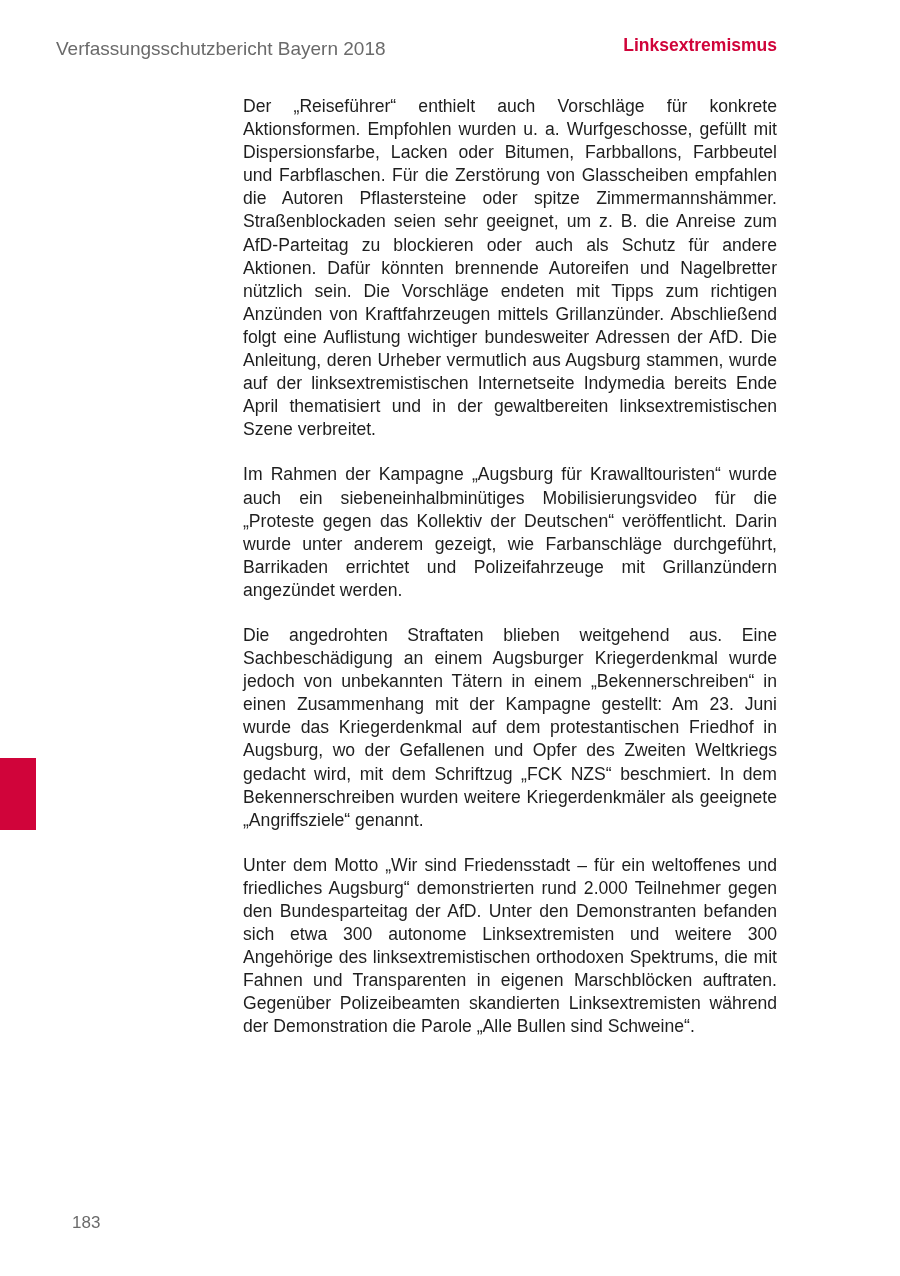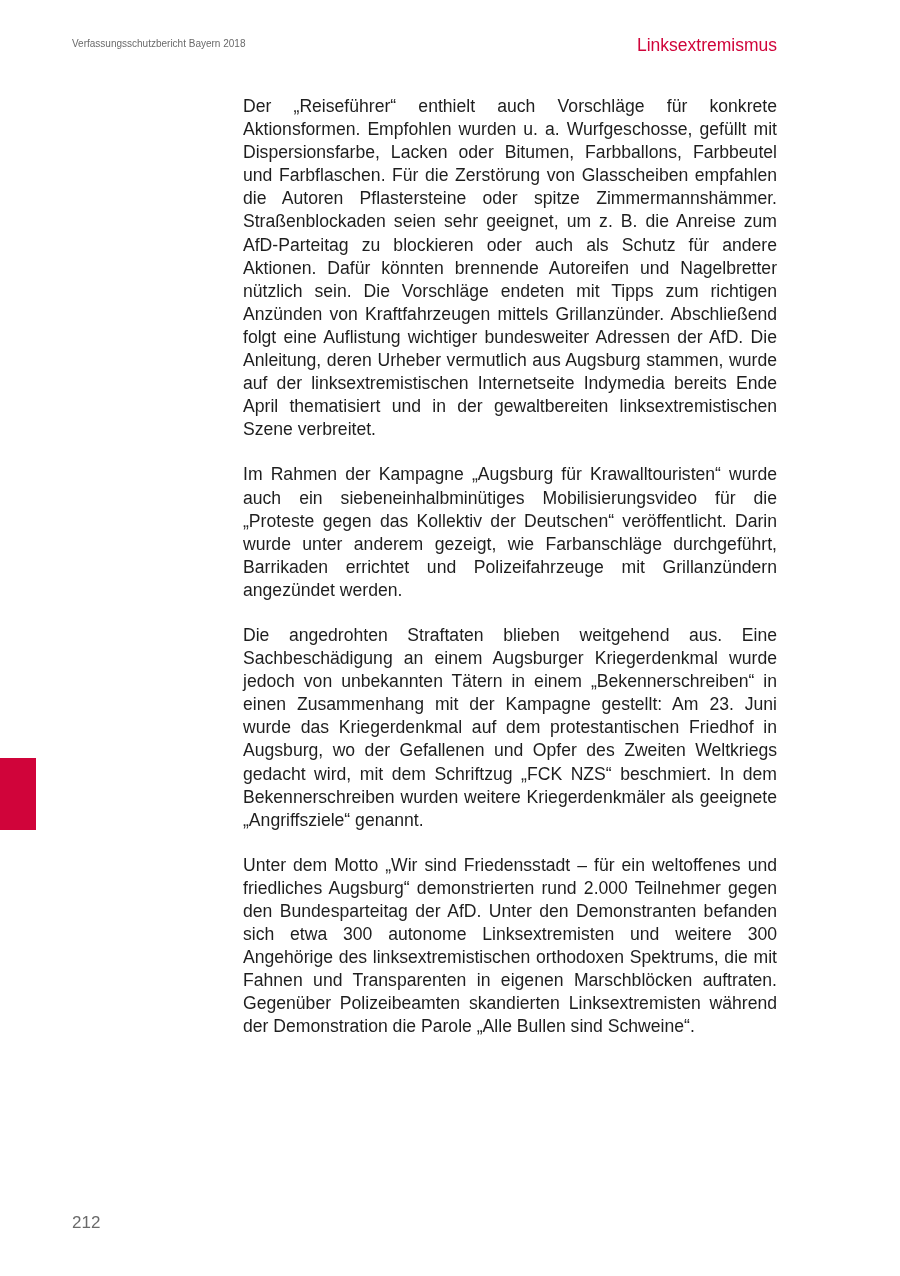--- a/index.html
+++ b/index.html
@@ -10,33 +10,33 @@
     body {
       width: 900px;
       height: 1276px;
       position: relative;
       overflow: hidden;
       font-family: "Liberation Sans", "DejaVu Sans", sans-serif;
       color: #1e1e1e;
     }
     .running-header-left {
       position: absolute;
-      left: 72px;
+      left: 56px;
       top: 38px;
-      font-size: 10px;
+      font-size: 19px;
       color: #6a6a6a;
       letter-spacing: 0px;
       text-align: center;
     }
     .running-header-right {
       position: absolute;
       right: 123px;
       top: 35px;
       font-size: 17.5px;
-      font-weight: normal;
+      font-weight: bold;
       color: #d0043a;
     }
     .side-tab {
       position: absolute;
       left: 0;
       top: 758px;
       width: 36px;
       height: 72px;
       background: #d0043a;
     }
@@ -71,13 +71,13 @@
 
 <div class="side-tab"></div>
 
 <div class="body-text">
   <p>Der „Reiseführer“ enthielt auch Vorschläge für konkrete Aktionsformen. Empfohlen wurden u. a. Wurfgeschosse, gefüllt mit Dispersionsfarbe, Lacken oder Bitumen, Farbballons, Farbbeutel und Farbflaschen. Für die Zerstörung von Glasscheiben empfahlen die Autoren Pflastersteine oder spitze Zimmermannshämmer. Straßenblockaden seien sehr geeignet, um z. B. die Anreise zum AfD-Parteitag zu blockieren oder auch als Schutz für andere Aktionen. Dafür könnten brennende Autoreifen und Nagelbretter nützlich sein. Die Vorschläge endeten mit Tipps zum richtigen Anzünden von Kraftfahrzeugen mittels Grillanzünder. Abschließend folgt eine Auflistung wichtiger bundesweiter Adressen der AfD. Die Anleitung, deren Urheber vermutlich aus Augsburg stammen, wurde auf der linksextremistischen Internetseite Indymedia bereits Ende April thematisiert und in der gewaltbereiten linksextremistischen Szene verbreitet.</p>
   <p>Im Rahmen der Kampagne „Augsburg für Krawalltouristen“ wurde auch ein siebeneinhalbminütiges Mobilisierungsvideo für die „Proteste gegen das Kollektiv der Deutschen“ veröffentlicht. Darin wurde unter anderem gezeigt, wie Farbanschläge durchgeführt, Barrikaden errichtet und Polizeifahrzeuge mit Grillanzündern angezündet werden.</p>
   <p>Die angedrohten Straftaten blieben weitgehend aus. Eine Sachbeschädigung an einem Augsburger Kriegerdenkmal wurde jedoch von unbekannten Tätern in einem „Bekennerschreiben“ in einen Zusammenhang mit der Kampagne gestellt: Am 23. Juni wurde das Kriegerdenkmal auf dem protestantischen Friedhof in Augsburg, wo der Gefallenen und Opfer des Zweiten Weltkriegs gedacht wird, mit dem Schriftzug „FCK NZS“ beschmiert. In dem Bekennerschreiben wurden weitere Kriegerdenkmäler als geeignete „Angriffsziele“ genannt.</p>
   <p>Unter dem Motto „Wir sind Friedensstadt – für ein weltoffenes und friedliches Augsburg“ demonstrierten rund 2.000 Teilnehmer gegen den Bundesparteitag der AfD. Unter den Demonstranten befanden sich etwa 300 autonome Linksextremisten und weitere 300 Angehörige des linksextremistischen orthodoxen Spektrums, die mit Fahnen und Transparenten in eigenen Marschblöcken auftraten. Gegenüber Polizeibeamten skandierten Linksextremisten während der Demonstration die Parole „Alle Bullen sind Schweine“.</p>
 </div>
 
-<div class="page-number">212</div>
+<div class="page-number">183</div>
 
 </body></html>

